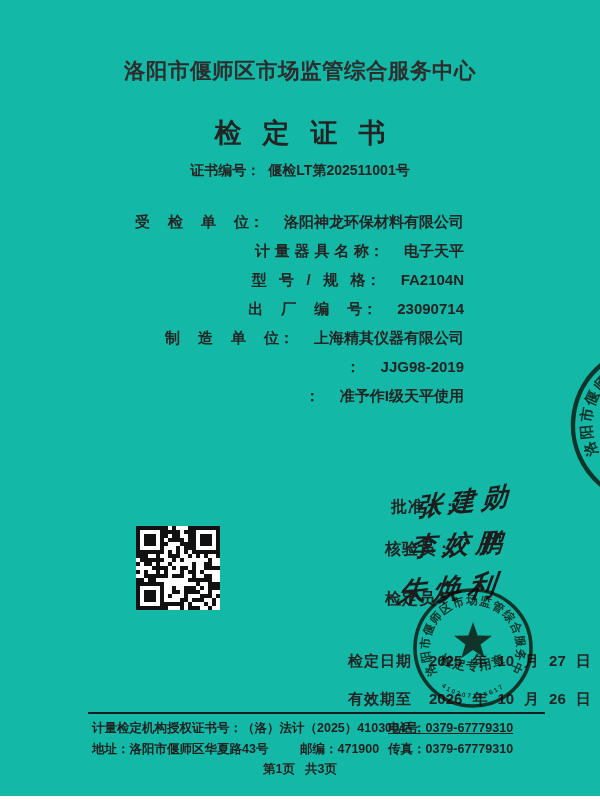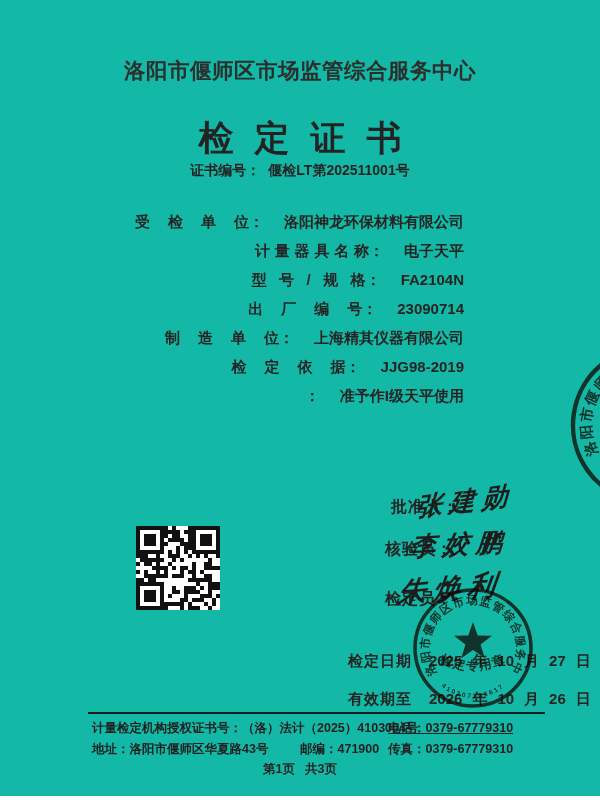--- a/index.html
+++ b/index.html
@@ -3,21 +3,21 @@
 <meta charset="utf-8">
 <style>
   * { margin:0; padding:0; box-sizing:border-box; }
   html,body { width:600px; height:800px; background:#ffffff; }
   body { font-family:"Liberation Sans", sans-serif; color:#242424; }
   .page { position:relative; width:600px; height:796px; background:#14b8a6; overflow:hidden; }
 
   .org-title { position:absolute; top:56px; left:0; width:100%; text-align:center;
     font-size:21.5px; font-weight:700; letter-spacing:0.5px; color:#2d2d2d; }
   .doc-title { position:absolute; top:115px; left:0; width:100%; text-align:center;
-    font-size:35px; font-weight:700; letter-spacing:21px; text-indent:21px; color:#232323; }
+    font-size:27px; font-weight:700; letter-spacing:21px; text-indent:21px; color:#232323; }
   .cert-line { position:absolute; top:162px; left:0; width:100%; text-align:center;
     font-size:14px; font-weight:700; }
   .cert-line .no { margin-left:8px; }
 
   .fields { position:absolute; left:135px; top:213px; }
   .field-row { display:flex; align-items:baseline; height:29px; font-size:15px; font-weight:700;justify-content:flex-end; }
   .f-label { display:inline-block; width:114px; text-align:justify; text-align-last:justify; letter-spacing:0; }
   .f-colon { margin-left:0px; }
   .f-value { margin-left:20px; white-space:nowrap; }
 
@@ -88,21 +88,20 @@
       <span class="f-label">出厂编号</span>
         <span class="f-colon">：</span>
         <span class="f-value">23090714</span>
     </div>
     <div class="field-row">
       <span class="f-label">制造单位</span>
         <span class="f-colon">：</span>
         <span class="f-value">上海精其仪器有限公司</span>
     </div>
     <div class="field-row">
-      <span class="f-label">检定依据</span>
         <span class="f-colon">：</span>
         <span class="f-value">JJG98-2019</span>
     </div>
     <div class="field-row">
         <span class="f-colon">：</span>
         <span class="f-value">准予作I级天平使用</span>
     </div>
   </div>
 
   <svg class="qr" viewBox="0 0 84 84" aria-hidden="true">

